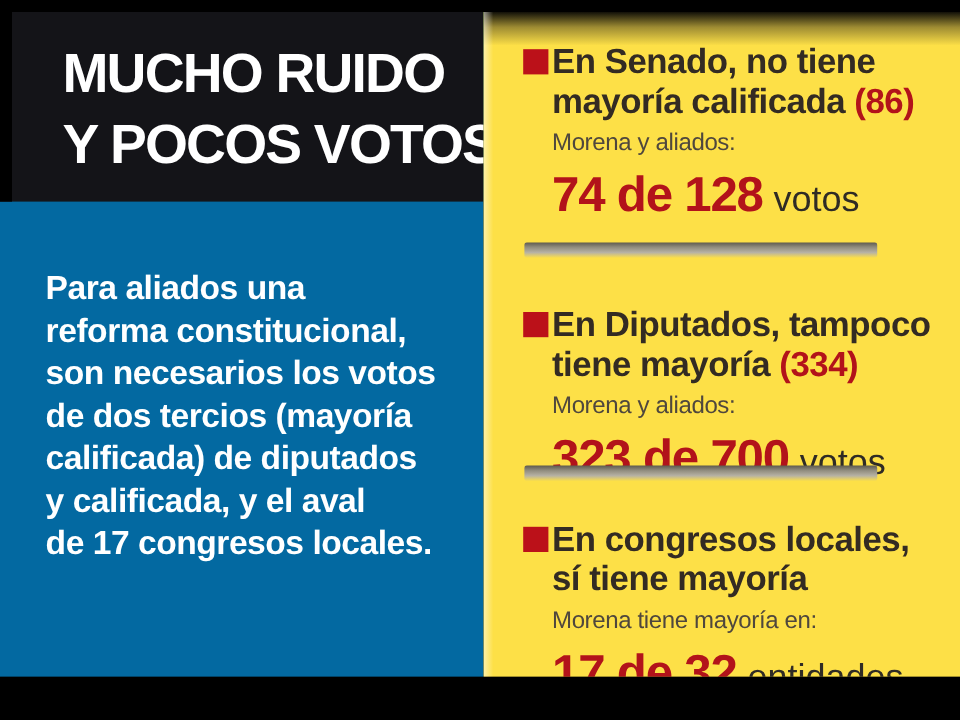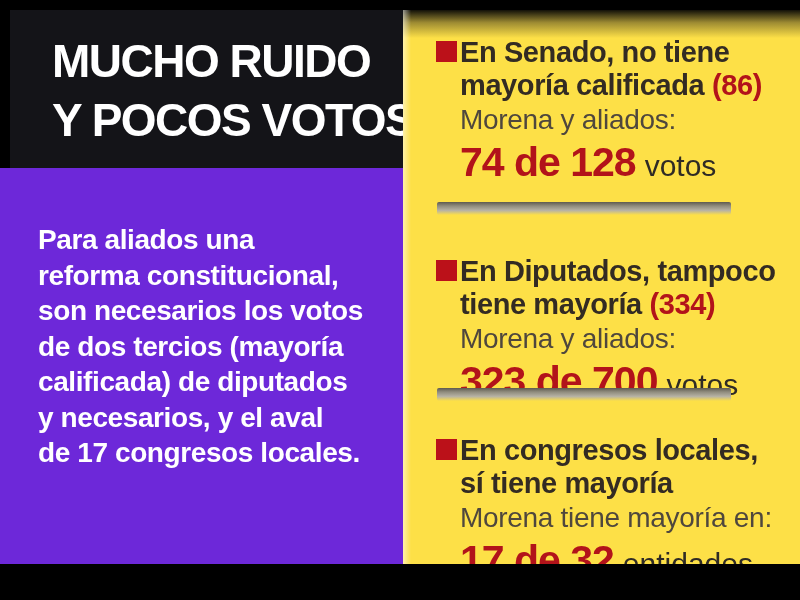--- a/index.html
+++ b/index.html
@@ -4,21 +4,21 @@
 <style>
   html,body{margin:0;padding:0;background:#000;}
   #stage{
     position:relative;width:800px;height:600px;background:#000;overflow:hidden;
     font-family:"Liberation Sans",sans-serif;
   }
   
   .main{position:absolute;left:0;top:10px;width:800px;height:554px;}
 
   
-  .left-panel{position:absolute;left:0;top:0;width:403px;height:554px;background:#6d28d9;overflow:hidden;}
+  .left-panel{position:absolute;left:0;top:0;width:403px;height:554px;background:#0369a1;overflow:hidden;}
   .header-box{position:absolute;left:0;top:0;width:403px;height:158px;background:#141418;border-left:10px solid #000;box-sizing:border-box;}
   .title{
     position:absolute;left:42px;top:22px;color:#ffffff;font-weight:bold;
     font-size:46px;line-height:59px;letter-spacing:-1.5px;white-space:nowrap;
   }
   .intro{
     position:absolute;left:38px;top:212px;color:#ffffff;font-weight:bold;
     font-size:28px;line-height:35.5px;letter-spacing:-0.4px;white-space:nowrap;
   }
 
@@ -27,21 +27,21 @@
   .right-panel .top-shade{position:absolute;left:0;top:0;width:100%;height:28px;
     background:linear-gradient(180deg,rgba(5,5,5,0.95) 0%,rgba(40,35,25,0.45) 45%,rgba(211,206,193,0) 100%);}
   .right-panel .edge-light{position:absolute;left:0;top:0;width:8px;height:100%;
     background:linear-gradient(90deg,rgba(255,255,248,0.55),rgba(255,255,248,0));}
 
   .sec{position:absolute;left:0;width:100%;}
   .sec .bullet{position:absolute;left:33px;top:5px;width:21px;height:21px;background:#bb1119;}
   .sec .txt{margin-left:57px;}
   .h-line{font-size:29px;font-weight:bold;color:#332b23;line-height:33px;letter-spacing:-0.4px;white-space:nowrap;}
   .h-num{color:#b2131a;text-align:right;}
-  .sub-line{font-size:28px;color:#4f473d;line-height:33px;margin-top:1px;letter-spacing:-0.3px;white-space:nowrap;}
+  .sub-line{font-size:20px;color:#4f473d;line-height:33px;margin-top:1px;letter-spacing:-0.3px;white-space:nowrap;}
   .fig-line{margin-top:3px;white-space:nowrap;}
   .fig-big{font-size:41px;font-weight:bold;color:#b2131a;letter-spacing:-1px;}
   .fig-unit{font-size:30px;color:#2f2b25;margin-left:9px;}
 
   .divider{position:absolute;left:34px;width:294px;height:13px;border-radius:2px;
     background:linear-gradient(180deg,#5e5a4f 0%,#8f8b7d 30%,#b7b2a4 65%,rgba(211,206,193,0) 100%);}
   #divider-1{top:192px;}
   #divider-2{top:378px;}
   #section-senado{top:26px;}
   #section-diputados{top:221px;margin-top:24px;}
@@ -64,21 +64,21 @@
           <div>MUCHO RUIDO</div>
           <div>Y POCOS VOTOS</div>
         </div>
       </div>
       <div class="intro">
         <div>Para aliados una</div>
         <div>reforma constitucional,</div>
         <div>son necesarios los votos</div>
         <div>de dos tercios (mayoría</div>
         <div>calificada) de diputados</div>
-        <div>y necesarios, y el aval</div>
+        <div>y calificada, y el aval</div>
         <div>de 17 congresos locales.</div>
       </div>
     </div>
 
     <div class="right-panel">
       <div class="top-shade"></div>
       <div class="edge-light"></div>
 
       <div class="sec" id="section-senado">
         <span class="bullet"></span>

